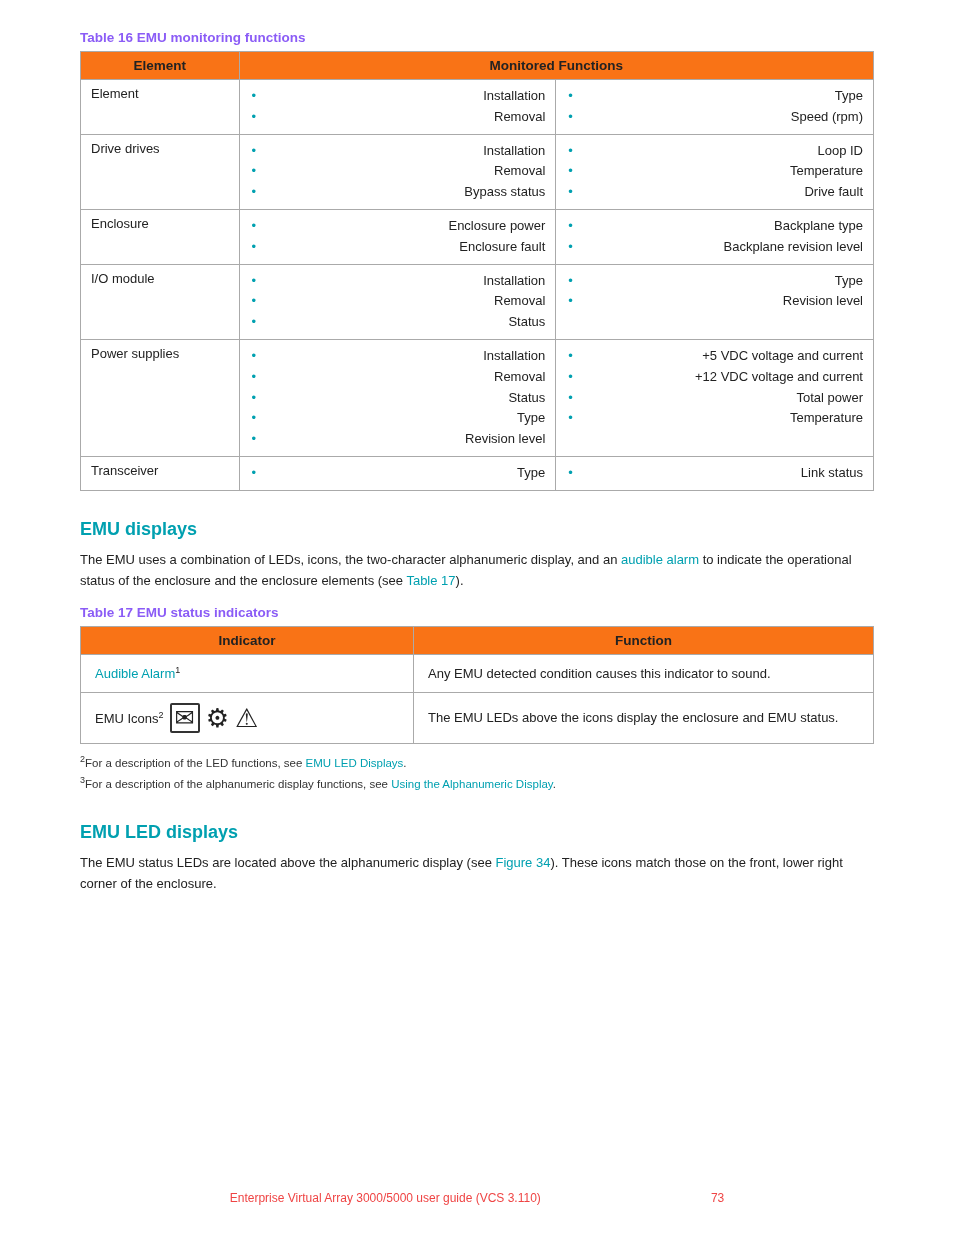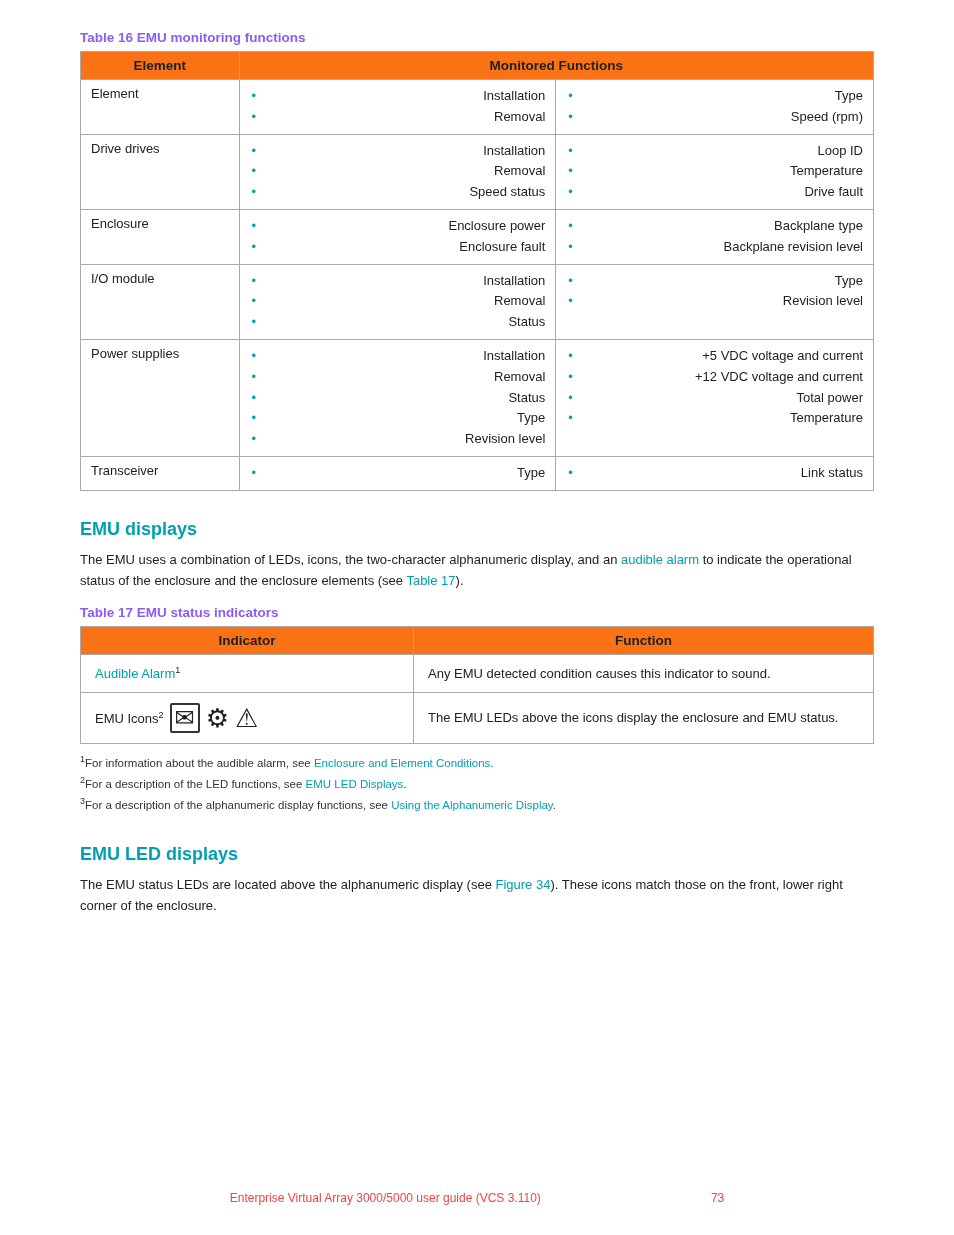--- a/index.html
+++ b/index.html
@@ -186,21 +186,21 @@
         </td>
       </tr>
       <tr>
         <td class="element-cell">Drive drives</td>
         <td class="monitored-td" colspan="2" style="padding: 0px;">
           <div class="monitored-inner">
             <div class="col-half">
               <ul class="bullet-list">
                 <li>Installation</li>
                 <li>Removal</li>
-                <li>Speed status</li>
+                <li>Bypass status</li>
               </ul>
             </div>
             <div class="col-half">
               <ul class="bullet-list">
                 <li>Loop ID</li>
                 <li>Temperature</li>
                 <li>Drive fault</li>
               </ul>
             </div>
           </div>
@@ -316,21 +316,20 @@
             <span class="emu-icon" style="font-size: 26px;">⚙</span>
             <span class="emu-icon" style="font-size: 26px;">⚠</span>
           </div>
         </td>
         <td class="function-cell">The EMU LEDs above the icons display the enclosure and EMU status.</td>
       </tr>
     </tbody>
 </table>
 
 <div class="footnotes" id="footnotes-container">
-<div><sup style="font-size: 9px;">1</sup>For information about the audible alarm, see <a class="teal-link" href="#">Enclosure and Element Conditions</a>.</div>
     <div><sup style="font-size: 9px;">2</sup>For a description of the LED functions, see <a class="teal-link" href="#">EMU LED Displays</a>.</div>
     <div><sup style="font-size: 9px;">3</sup>For a description of the alphanumeric display functions, see <a class="teal-link" href="#">Using the Alphanumeric Display</a>.</div>
   </div>
 
 <div class="section-heading">EMU LED displays</div>
 <p class="section-text">
   <span>The EMU status LEDs are located above the alphanumeric display (see </span><a class="teal-link">Figure 34</a><span>).  These icons match those on the front, lower right corner of the enclosure.</span>
 </p>
 
 <div class="page-footer">

